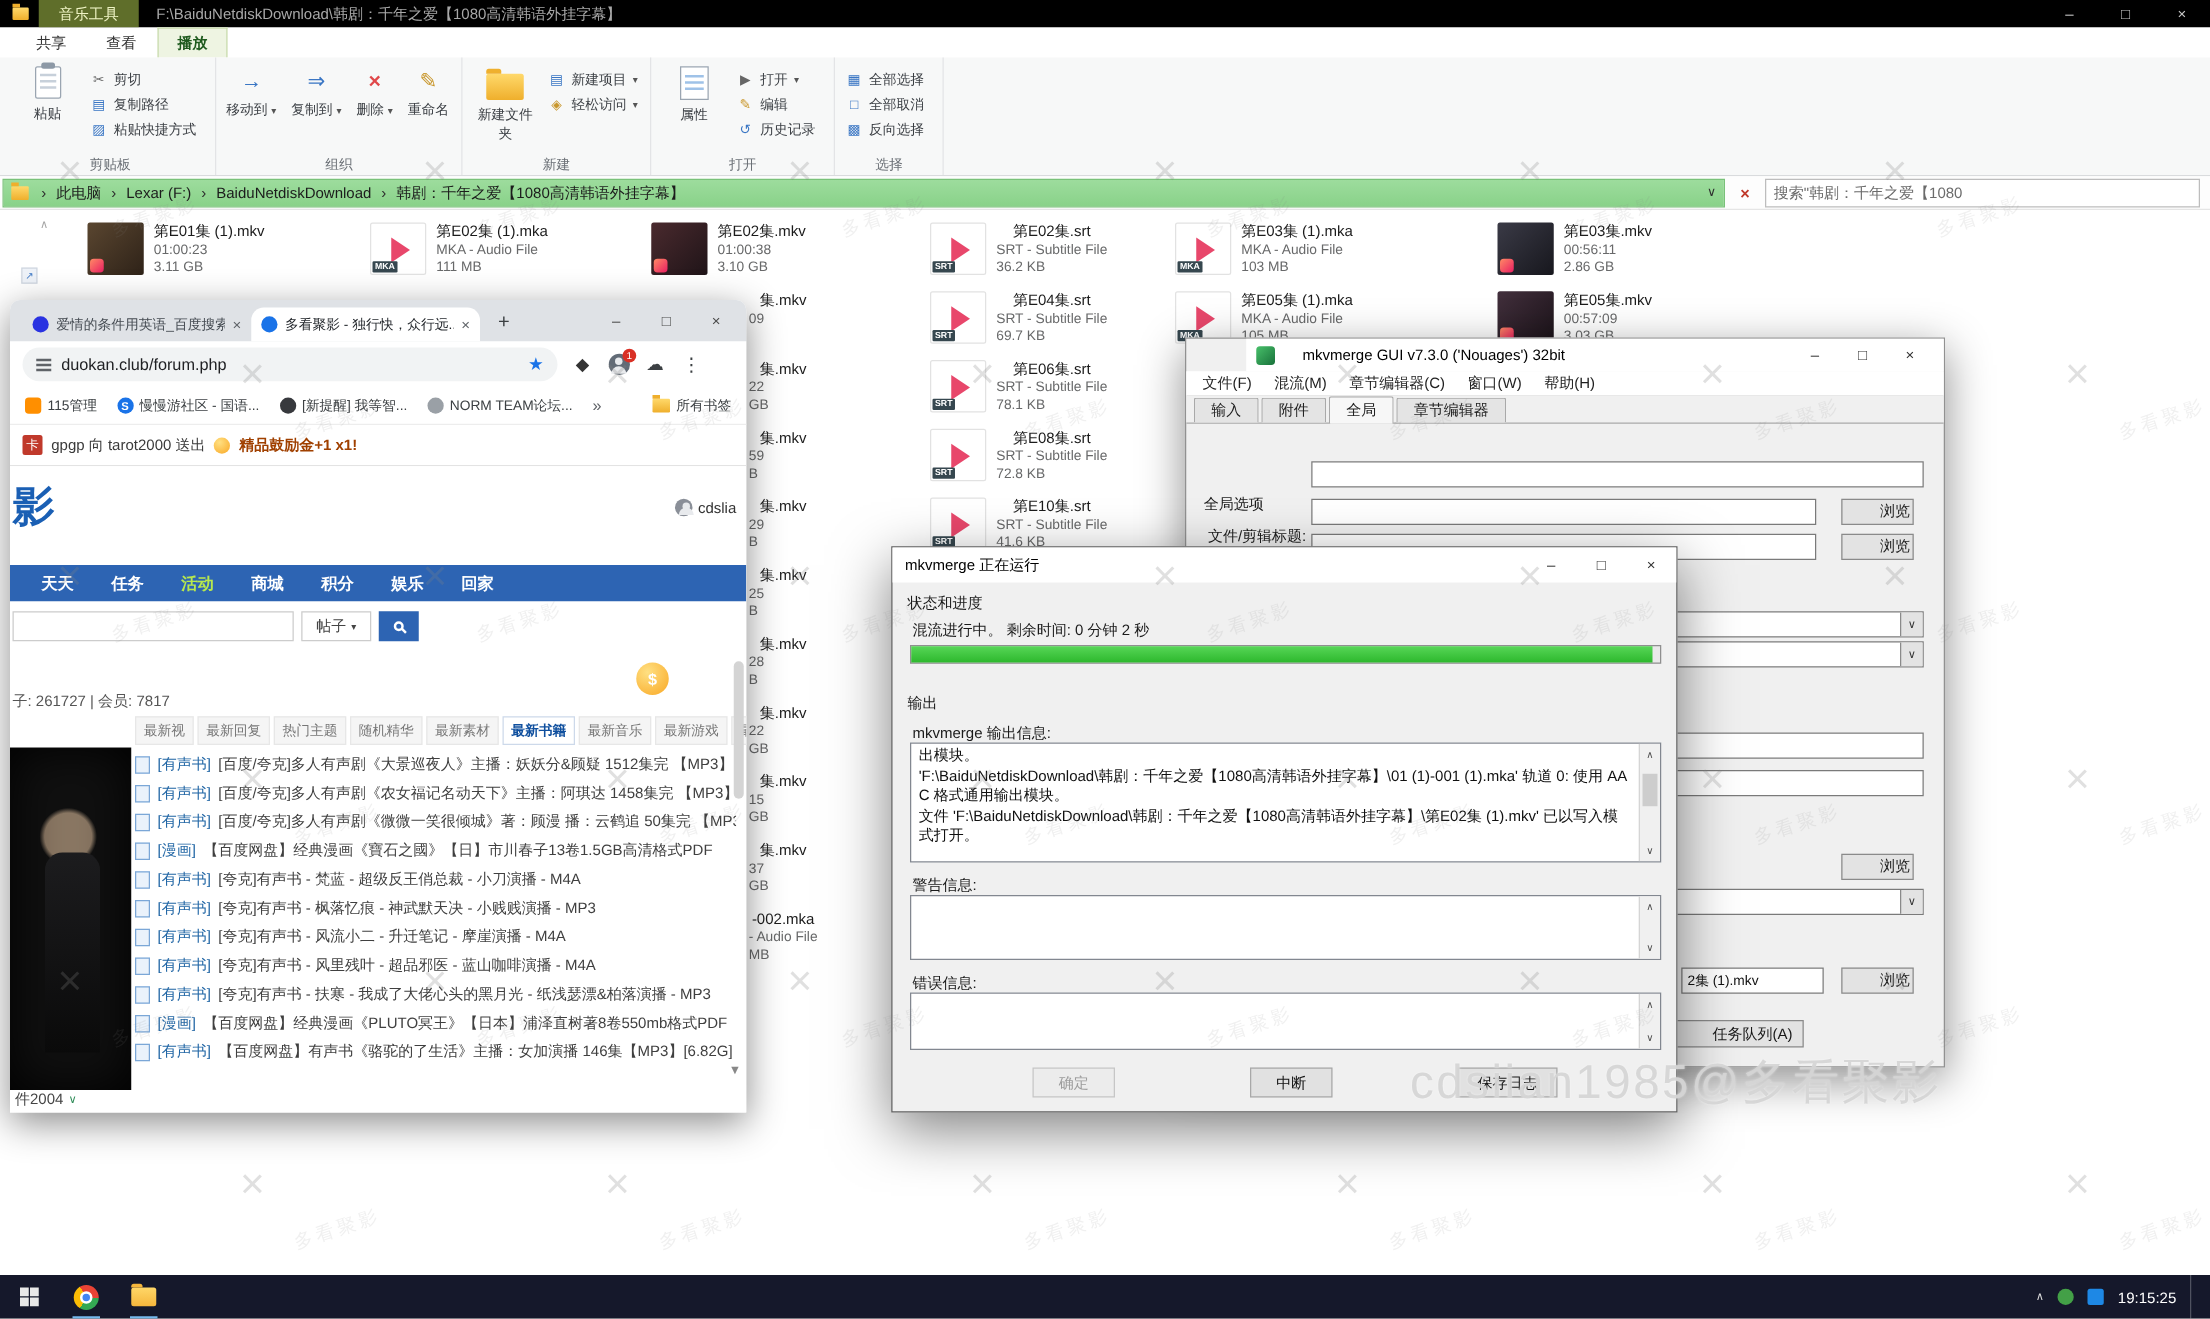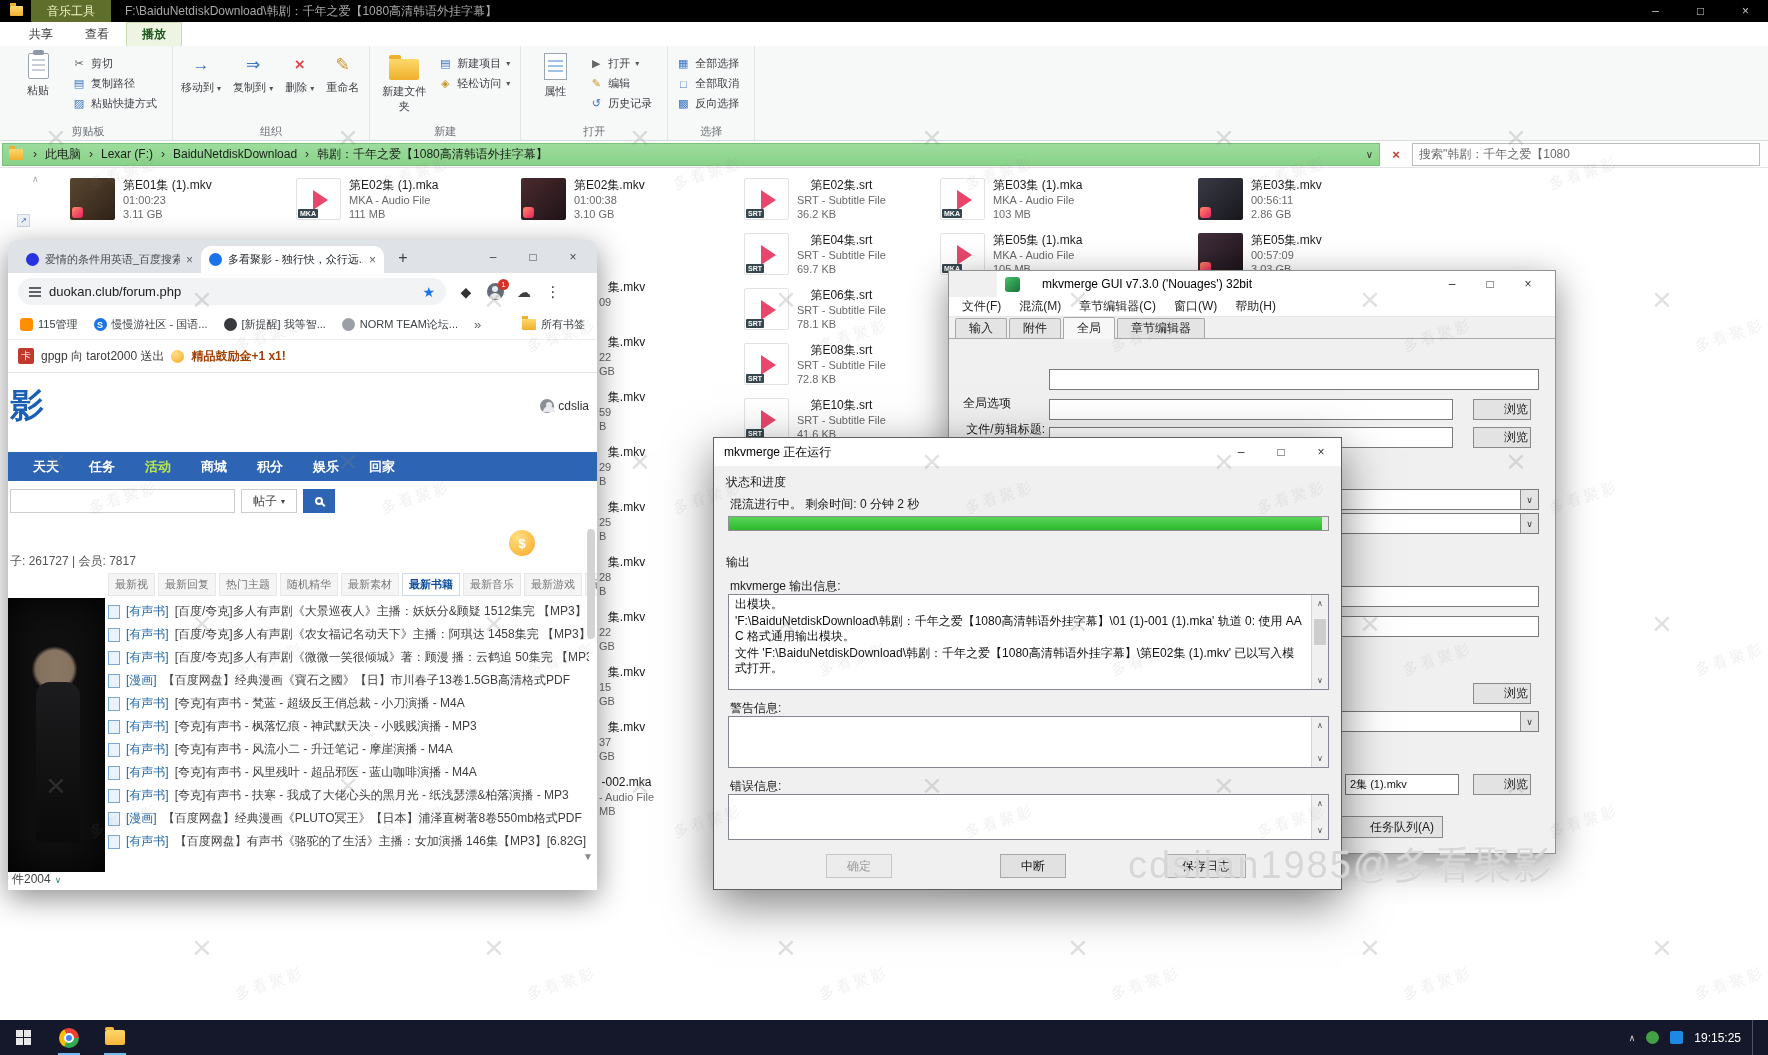--- a/index.html
+++ b/index.html
@@ -60,21 +60,21 @@
   .ticon.video.t3 { background:linear-gradient(135deg,#3a3a46,#17171d); }
   .ticon.video.t4 { background:linear-gradient(135deg,#43303d,#1a1218); }
   .ticon.video::after { content:""; position:absolute; left:2px; bottom:2px; width:11px; height:11px; border-radius:3px; background:linear-gradient(135deg,#ff8a65,#e91e63); }
   .ticon.audio, .ticon.sub { background:#fff; border:1px solid #e2e2e2; }
   .play-tri { display:none; position:absolute; left:16px; top:11px; width:0; height:0; border-left:15px solid #e8476b; border-top:10px solid transparent; border-bottom:10px solid transparent; }
   .ticon.audio .play-tri, .ticon.sub .play-tri { display:block; }
   .fmt-badge { position:absolute; left:1px; bottom:1px; background:#36474f; color:#fff; font-size:7px; padding:1px 2px; border-radius:1px; font-weight:bold; }
   .fmt-badge:empty { display:none; }
   .tname { font-size:12px; color:#1b1b1b; line-height:15px; white-space:nowrap;text-align:center; }
   .tmeta { font-size:11px; color:#68696a; line-height:14px; white-space:nowrap; }
-  #fragcol { position:absolute; left:599px; top:59px;margin-top:47px; }
+  #fragcol { position:absolute; left:599px; top:59px; }
   .frag { height:55px; padding-top:2px; }
 
   
   #browser { position:absolute; left:8px; top:240px; width:589px; height:650px; z-index:20; box-shadow:0 8px 30px rgba(0,0,0,.45); border-radius:8px 8px 0 0; background:#fff; }
   .b-tabs { height:33px; background:#dfe2e6; border-radius:8px 8px 0 0; position:relative; display:flex; align-items:flex-end; padding-left:10px; }
   .b-tab { width:183px; height:27px; display:flex; align-items:center; gap:6px; padding:0 8px; font-size:11px; color:#454b52; overflow:hidden; }
   .b-tab.active { background:#fff; border-radius:10px 10px 0 0; color:#1f2328; }
   .b-tab-label { white-space:nowrap; overflow:hidden; flex:1; }
   .fav { width:13px; height:13px; border-radius:50%; flex:none; }
   .fav-baidu { background:#2932e1; } .fav-duokan { background:#1a73e8; }

